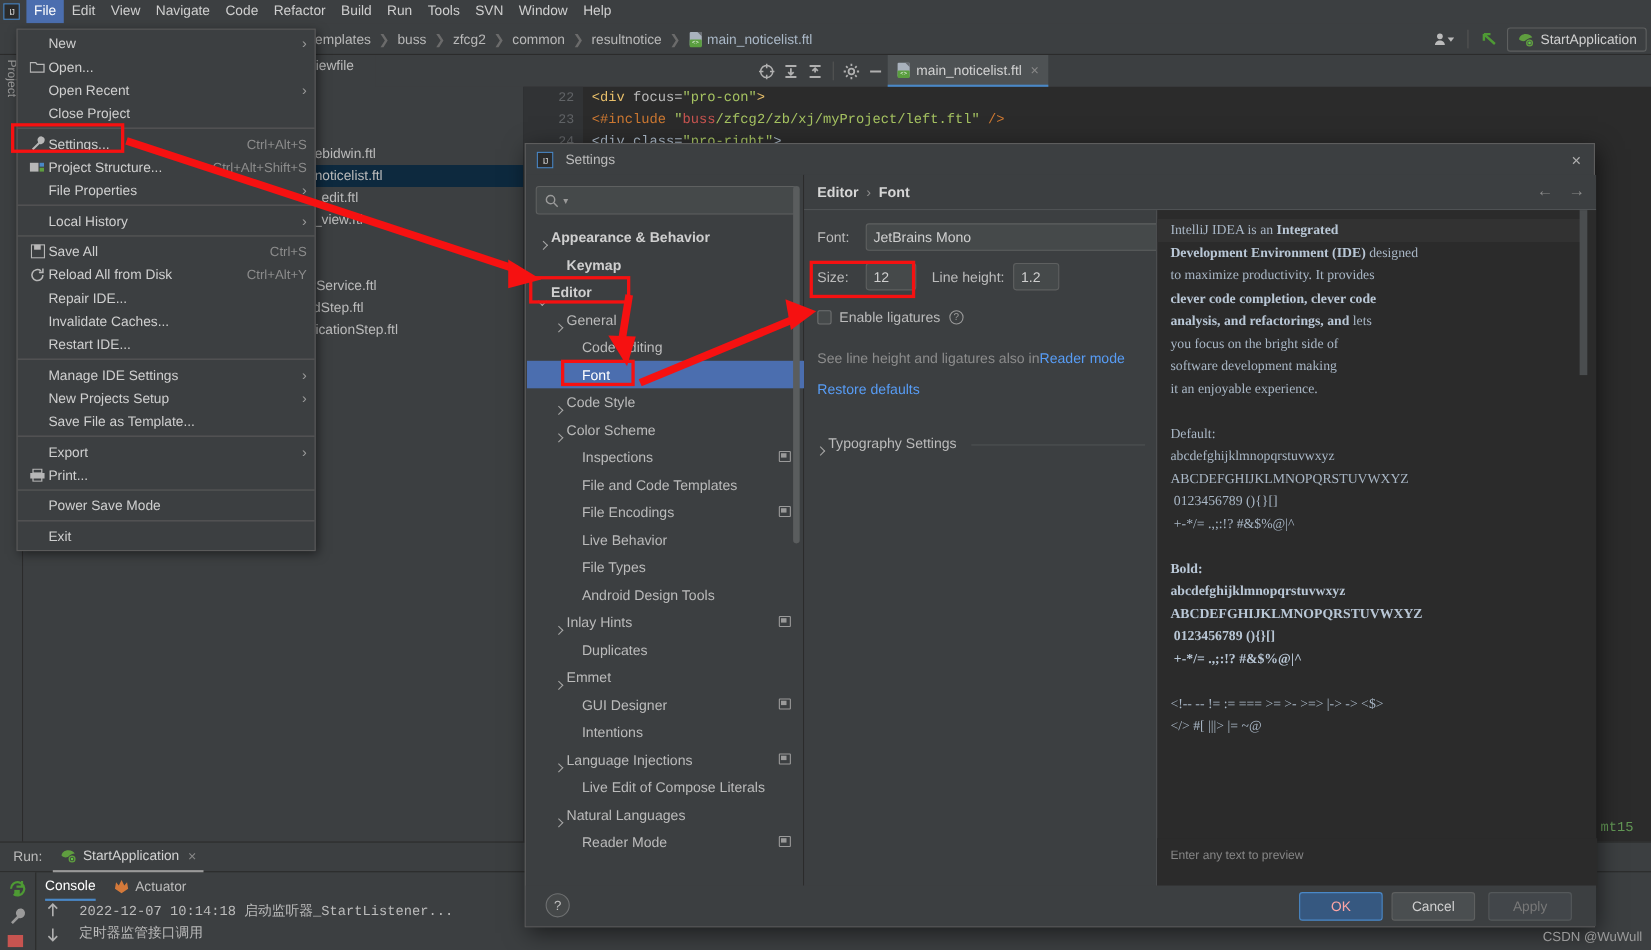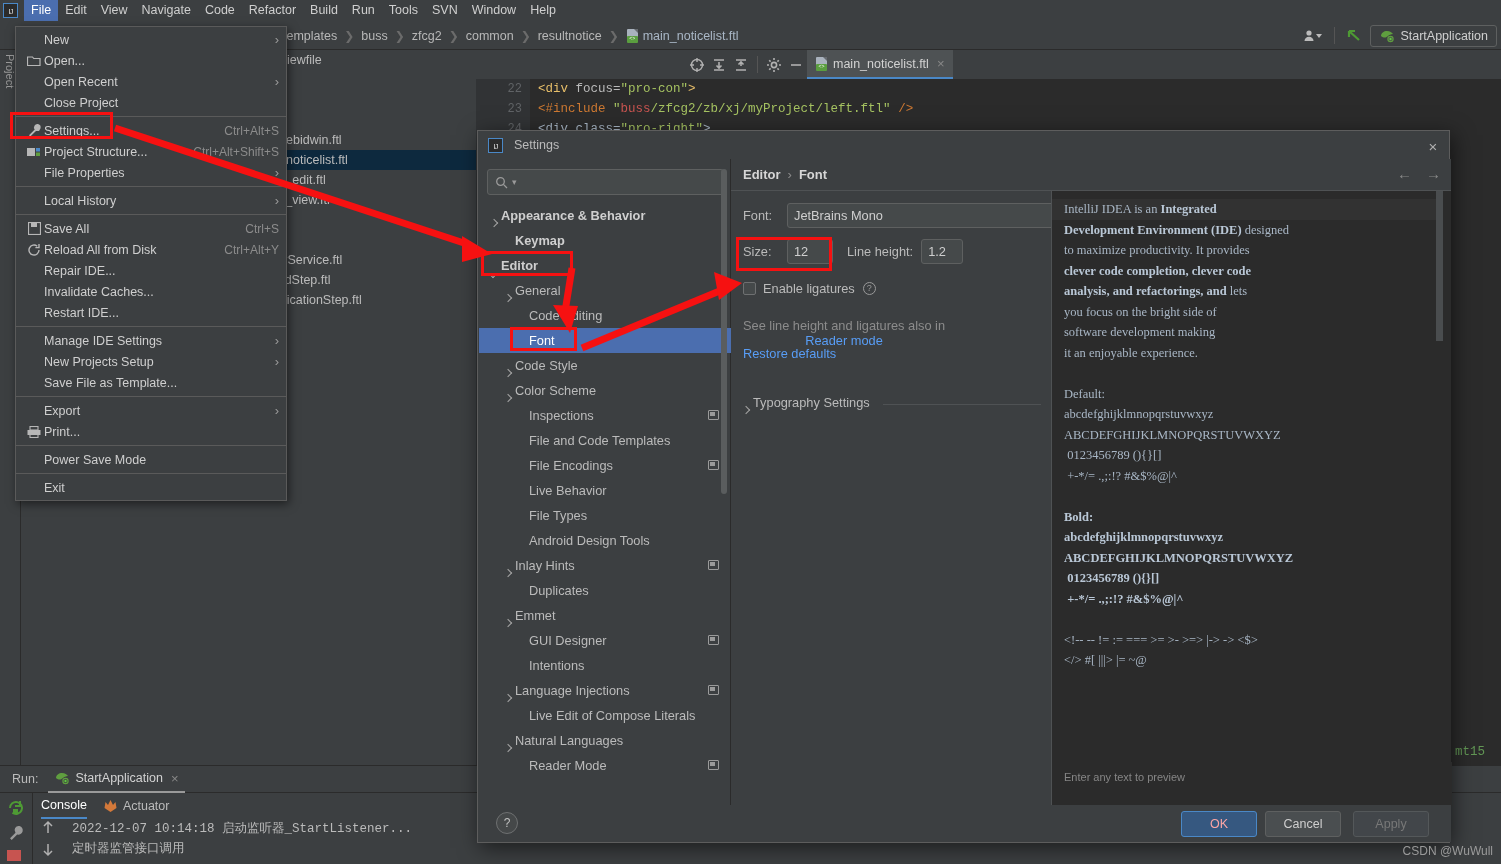--- a/index.html
+++ b/index.html
@@ -1066,21 +1066,21 @@
               <span>1.2</span>
             </span>
           </div>
 
           <div class="frow" style="left:12px; top:90px;">
             <span class="cbox"></span>
             <span class="flabel">Enable ligatures</span>
             <span class="help-circ">?</span>
           </div>
 
-          <div class="frow" style="left:12px; top:127px;flex-direction:column;">
+          <div class="frow" style="left:12px; top:127px;">
             <span class="muted">See line height and ligatures also in </span>
             <span class="link">Reader mode</span>
           </div>
 
           <div class="frow" style="left:12px; top:155px;">
             <span class="link">Restore defaults</span>
           </div>
 
           <div class="frow" style="left:8px; top:204px;">
             <span class="st-arrow" style="width:16px;"></span>

